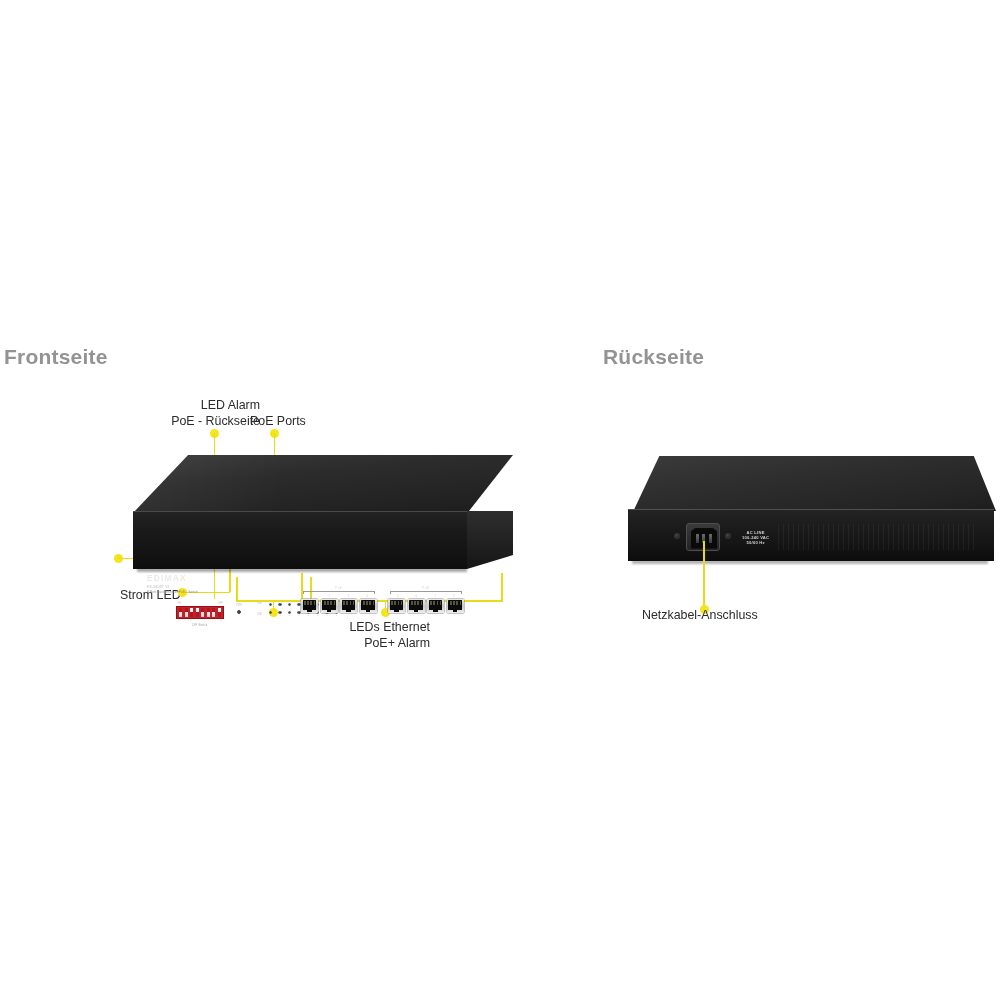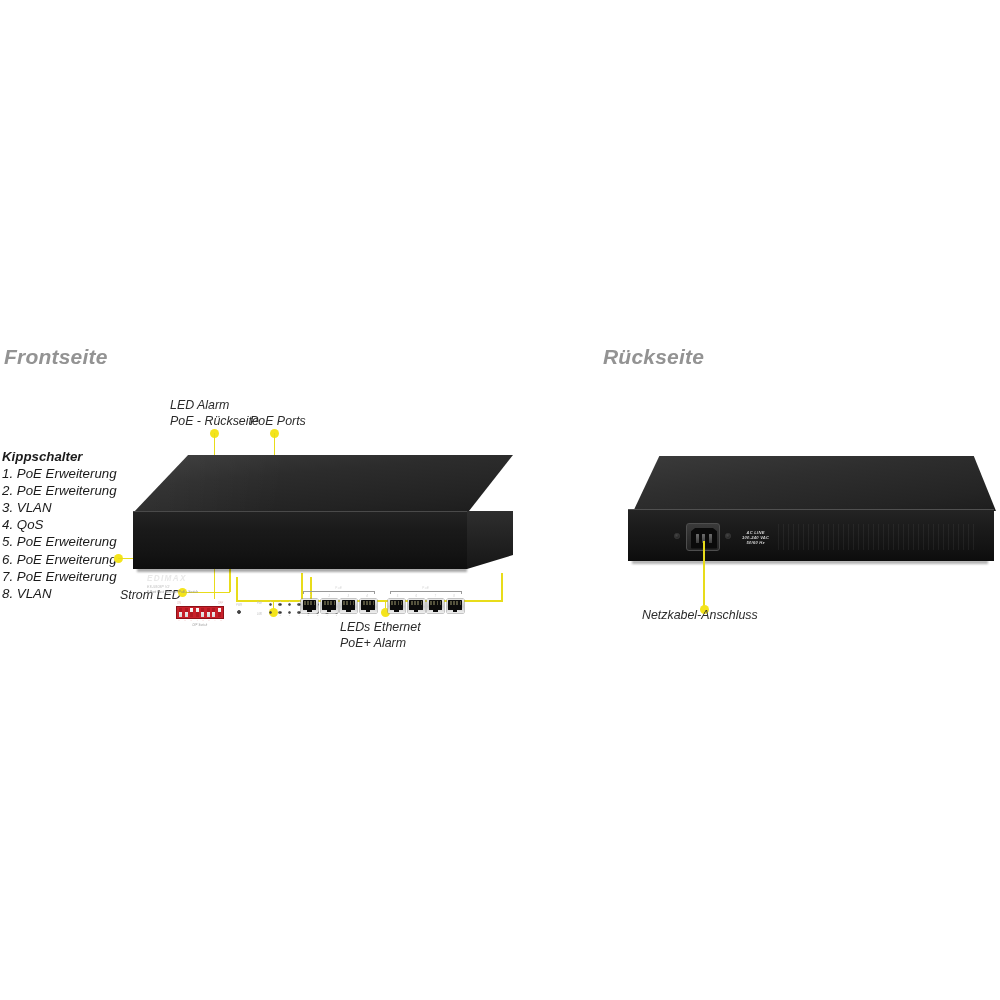--- a/index.html
+++ b/index.html
@@ -4,21 +4,21 @@
 <title>Edimax PoE Switch – Frontseite / Rückseite</title>
 <style>
   * { box-sizing: border-box; }
   html, body {
     margin: 0; padding: 0;
     width: 1000px; height: 1000px;
     background: #ffffff;
     font-family: "Liberation Sans", sans-serif;
     overflow: hidden;
   }
-  #page { position: relative; width: 1000px; height: 836px; background: #fff; font-style: italic; }
+  #page { position: relative; width: 1000px; height: 836px; background: #fff; }
 
   
   .panel-heading {
     position: absolute;
     font-size: 21px;
     font-weight: bold;
     color: #939393;
     letter-spacing: 0.2px;
     white-space: nowrap;
   }
@@ -38,21 +38,21 @@
   #switch-list .list-item { white-space: nowrap; }
 
   
   .callout-text {
     position: absolute;
     font-size: 12.4px;
     color: #2b2b2b;
     white-space: nowrap;
     line-height: 15.5px;
   }
-  .callout-text.center { text-align: left; }
+  .callout-text.center { text-align: right; }
 
   
   .dot {
     position: absolute;
     width: 9px; height: 9px;
     border-radius: 50%;
     background: #f4e41c;
   }
   .vline { position: absolute; width: 1.6px; background: #e8dc1a; }
   .hline { position: absolute; height: 1.6px; background: #e8dc1a; }
@@ -279,31 +279,20 @@
   }
 </style>
 </head>
 <body>
 
 <div id="page">
 
   <div class="panel-heading" id="heading-front">Frontseite</div>
   <div class="panel-heading" id="heading-back">Rückseite</div>
 
-  <div id="switch-list">
-    <div class="list-title">Kippschalter</div>
-    <div class="list-item">1. PoE Erweiterung</div>
-    <div class="list-item">2. PoE Erweiterung</div>
-    <div class="list-item">3. VLAN</div>
-    <div class="list-item">4. QoS</div>
-    <div class="list-item">5. PoE Erweiterung</div>
-    <div class="list-item">6. PoE Erweiterung</div>
-    <div class="list-item">7. PoE Erweiterung</div>
-    <div class="list-item">8. VLAN</div>
-  </div>
 
   <div class="callout-text center" style="left:170px; top:398px; width:90px;">
     <div>LED Alarm</div>
     <div>PoE - Rückseite</div>
   </div>
   <div class="callout-text" style="left:250px; top:414px;">PoE Ports</div>
 
   <div class="callout-text" style="left:120px; top:588px;">Strom LED</div>
 
 

